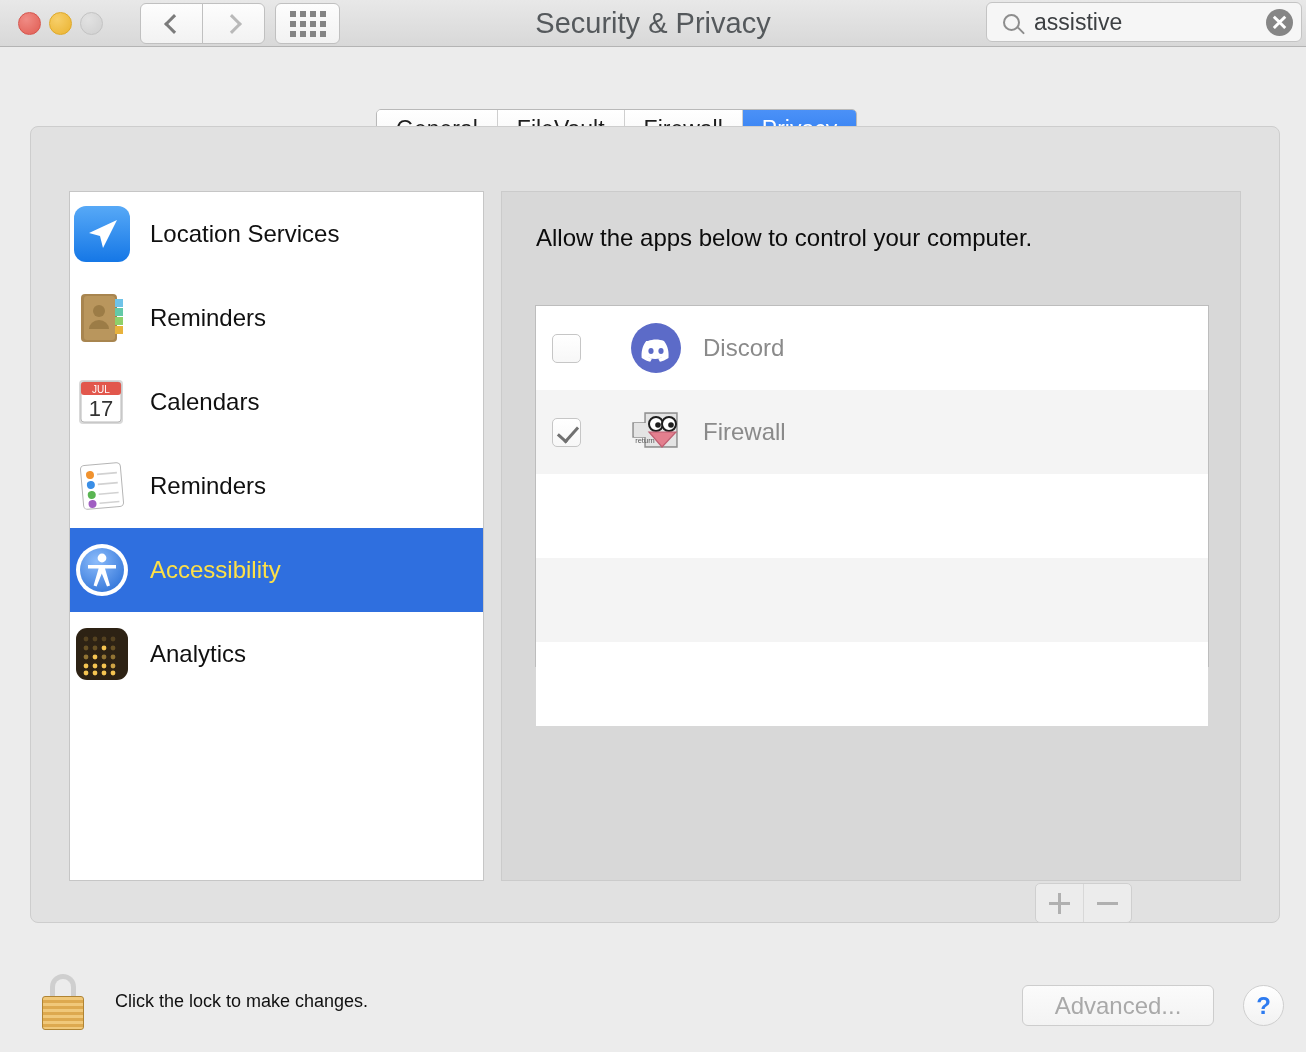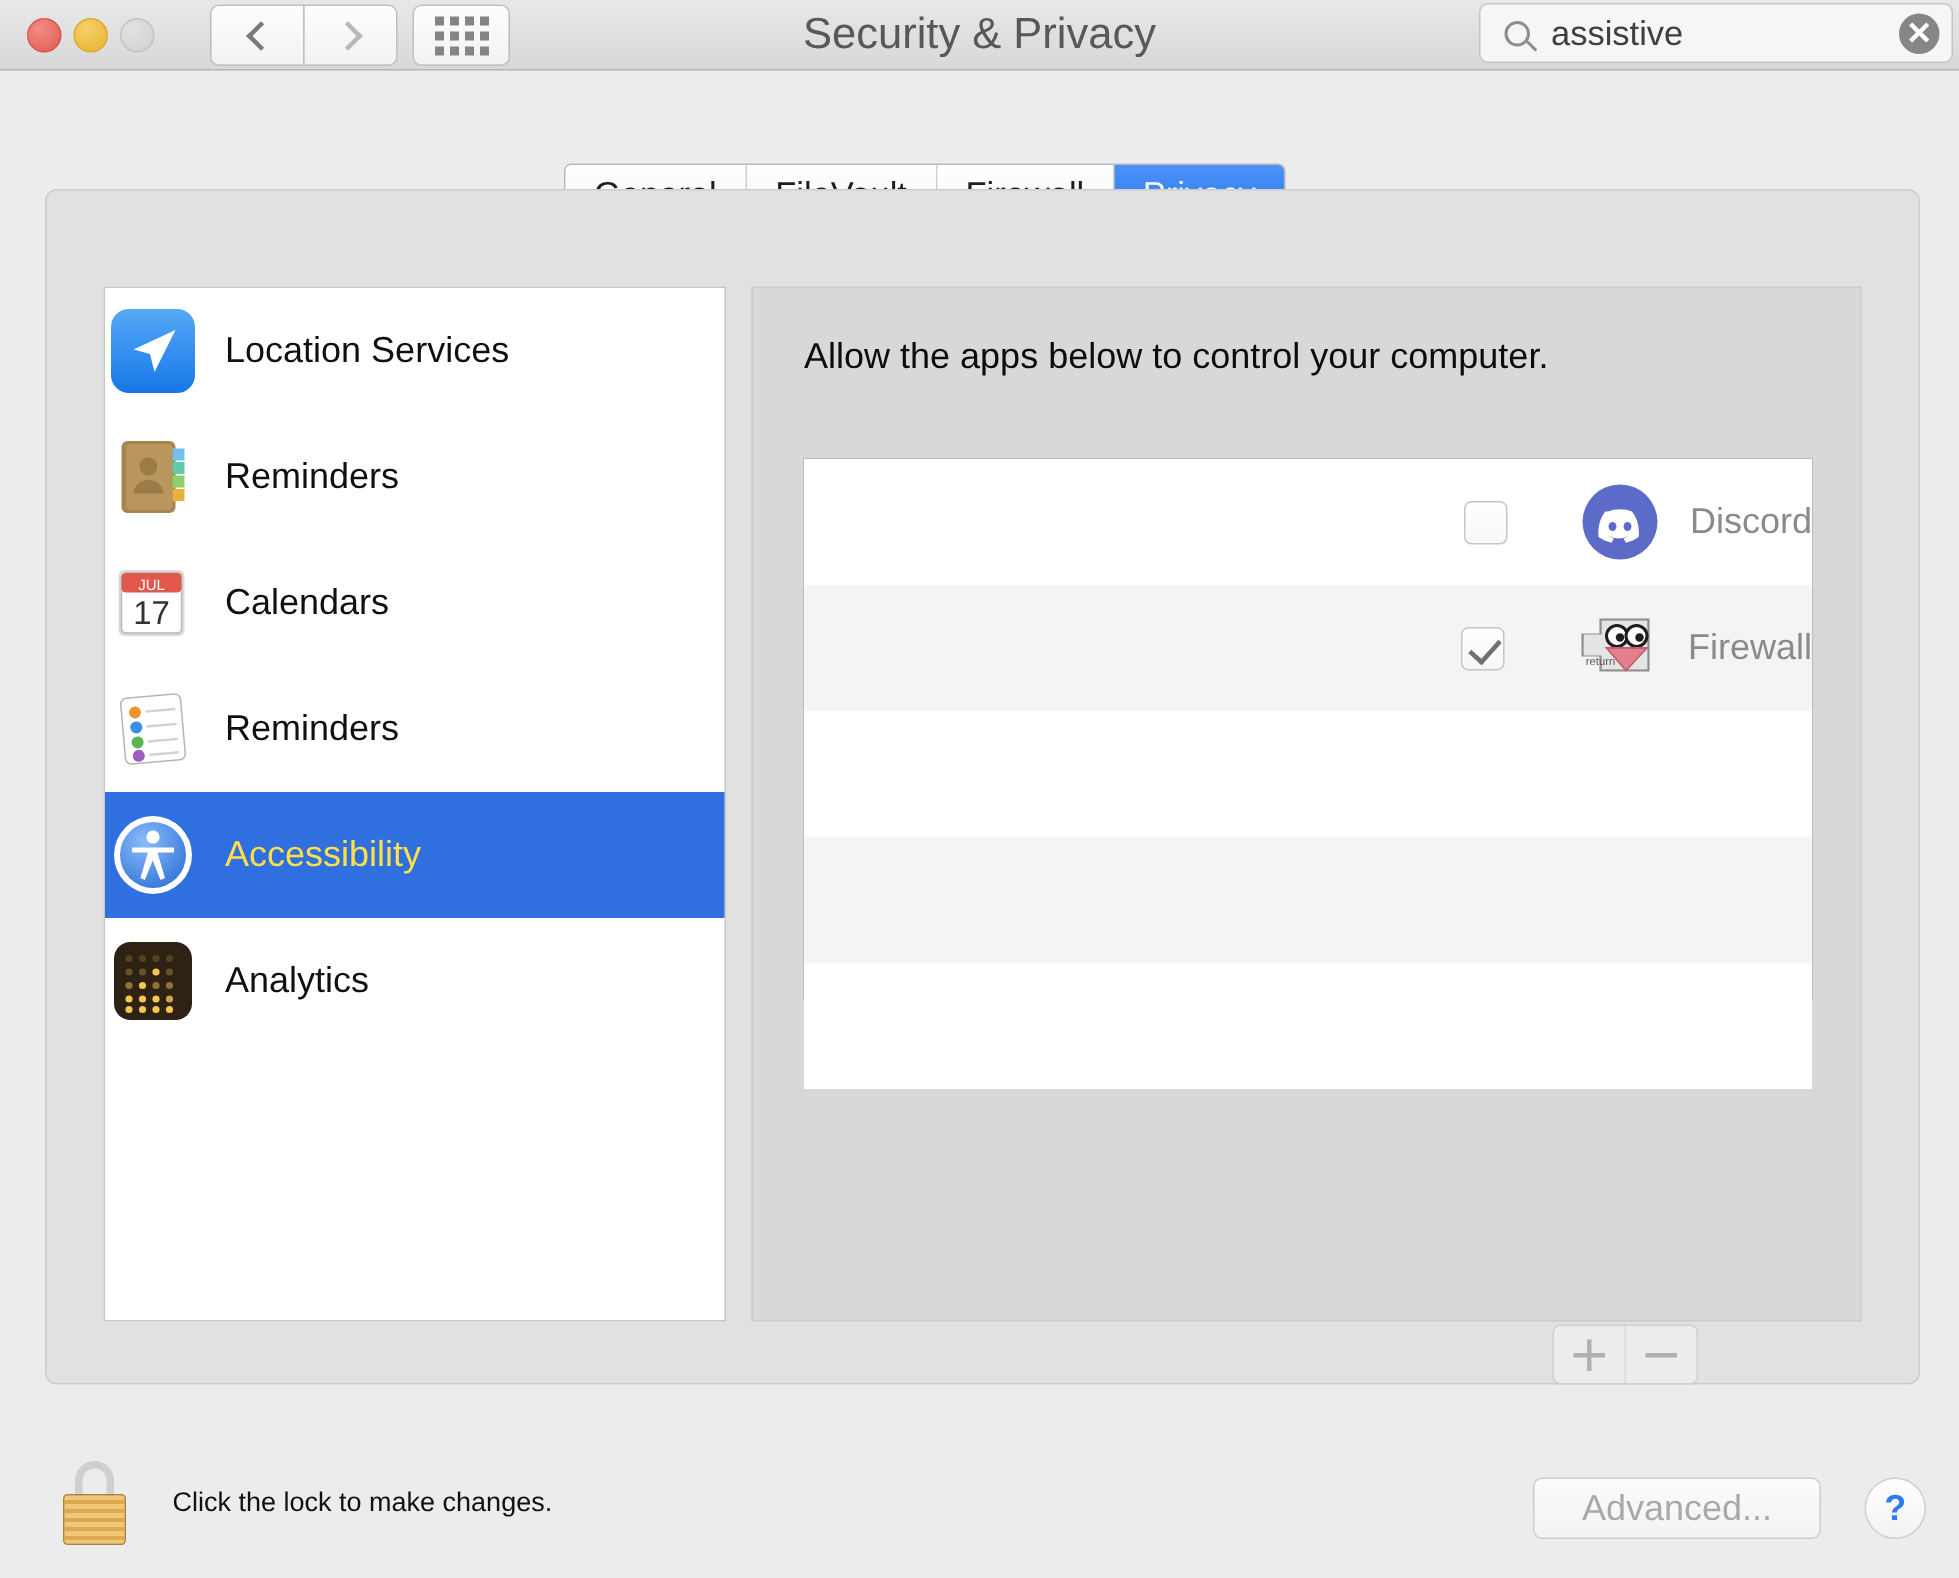--- a/index.html
+++ b/index.html
@@ -107,21 +107,21 @@
   
   .rightpane {
     position: absolute; left: 470px; top: 64px; width: 740px; height: 690px;
     background: #d8d8d8; border: 1px solid #cbcbcb;
   }
   .pane-title { position: absolute; left: 34px; top: 32px; font-size: 24px; color: #0c0c0c; }
   .applist {
     position: absolute; left: 33px; top: 113px; width: 674px; height: 362px;
     background: #fff; border: 1px solid #bdbdbd;
   }
-  .approw { height: 84px; display: flex; align-items: center; padding-left: 16px; justify-content: flex-end; }
+  .approw { height: 84px; display: flex; align-items: center; padding-left: 16px; }
   .approw.odd { background: #f4f4f4; }
   .approw.even { background: #ffffff; }
   .chk {
     width: 29px; height: 29px; flex: none; border-radius: 5px;
     background: linear-gradient(to bottom, #ffffff, #f7f7f7);
     border: 1px solid #c6c6c6; position: relative;
   }
   .chk.checked::after {
     content: ""; position: absolute; left: 9px; top: 3px;
     width: 9px; height: 17px; border: solid #707070;

